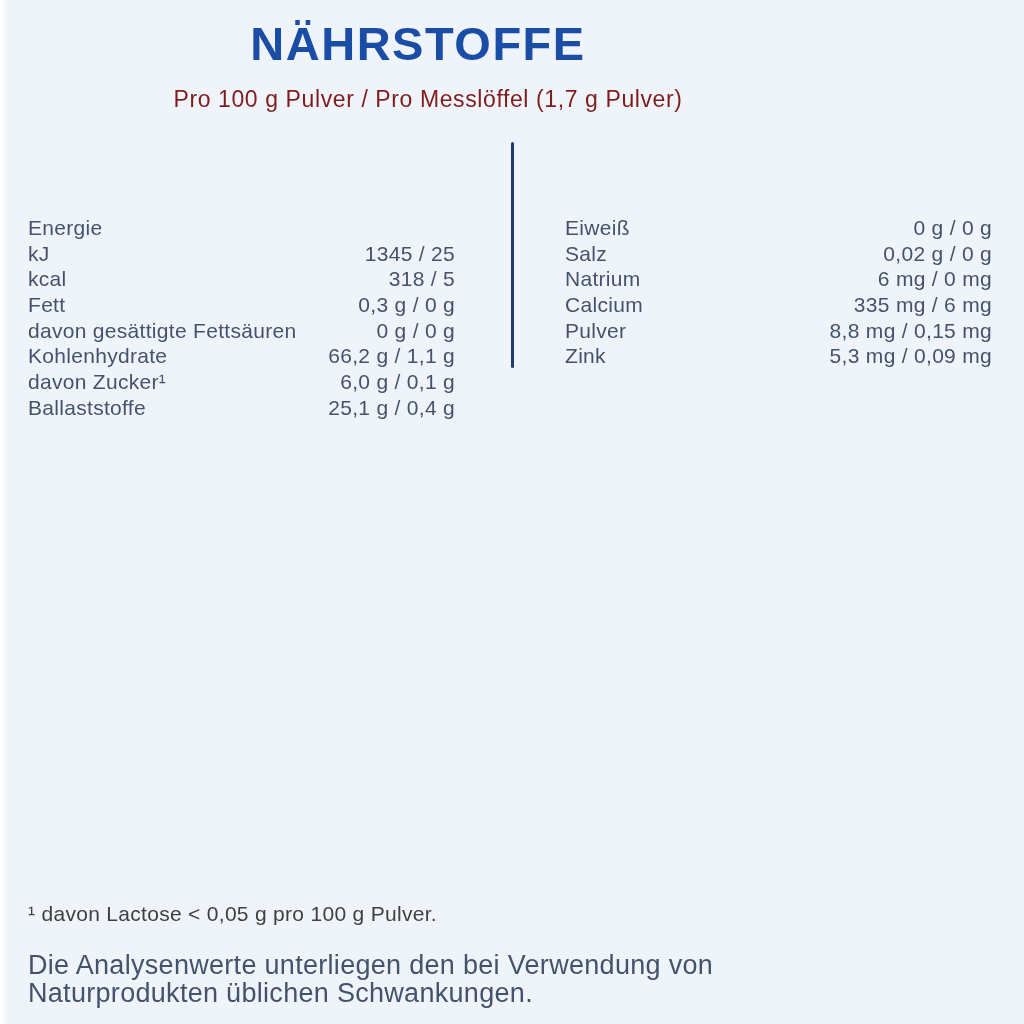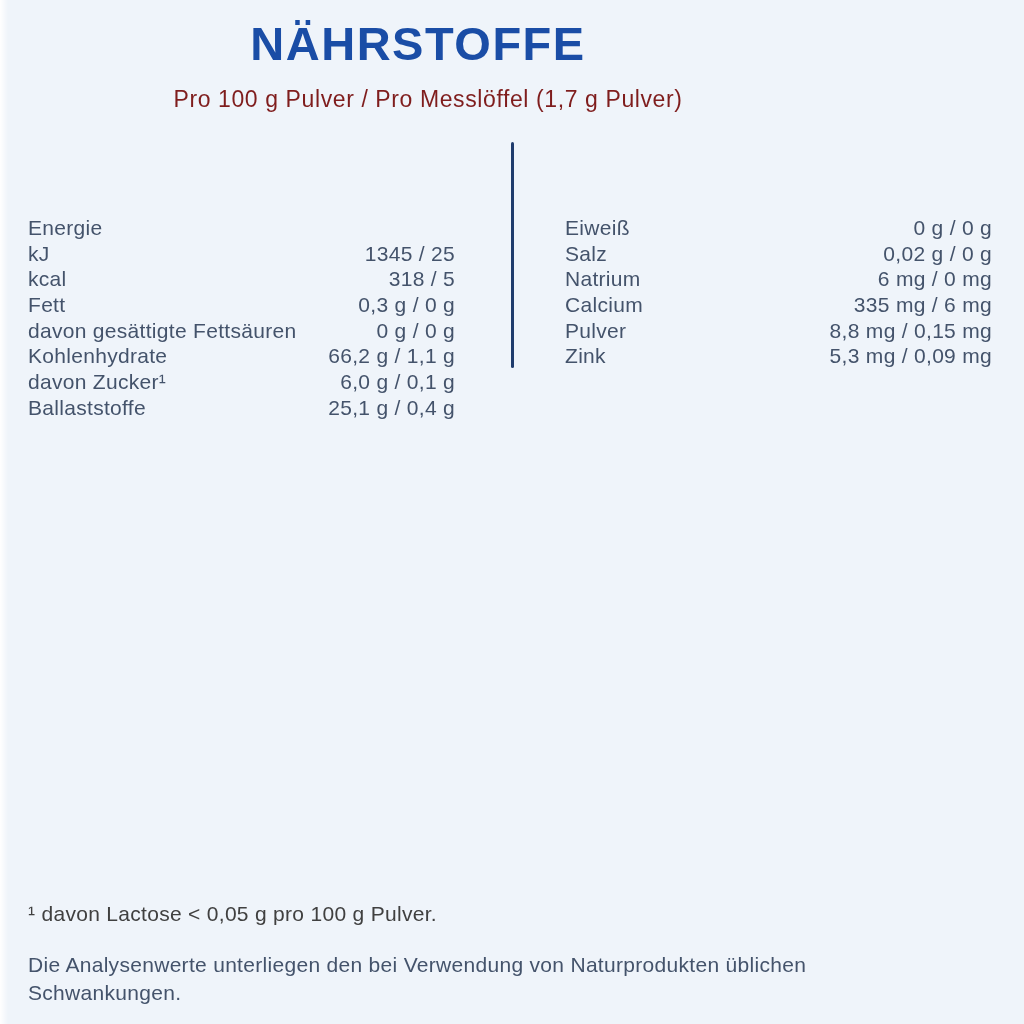--- a/index.html
+++ b/index.html
@@ -78,21 +78,21 @@
     left: 28px; top: 900px;
     font-size: 21px;
     letter-spacing: 0.3px;
     color: #404040;
     line-height: 27px;
   }
   .disclaimer {
     position: absolute;
     left: 28px; top: 951px;
     max-width: 860px;
-    font-size: 21px;
+    font-size: 27px;
     letter-spacing: 0.3px;
     color: #44536b;
     line-height: 28px;
   }
 </style>
 </head>
 <body>
 
 <div class="canvas">
   <div class="edge-strip"></div>

